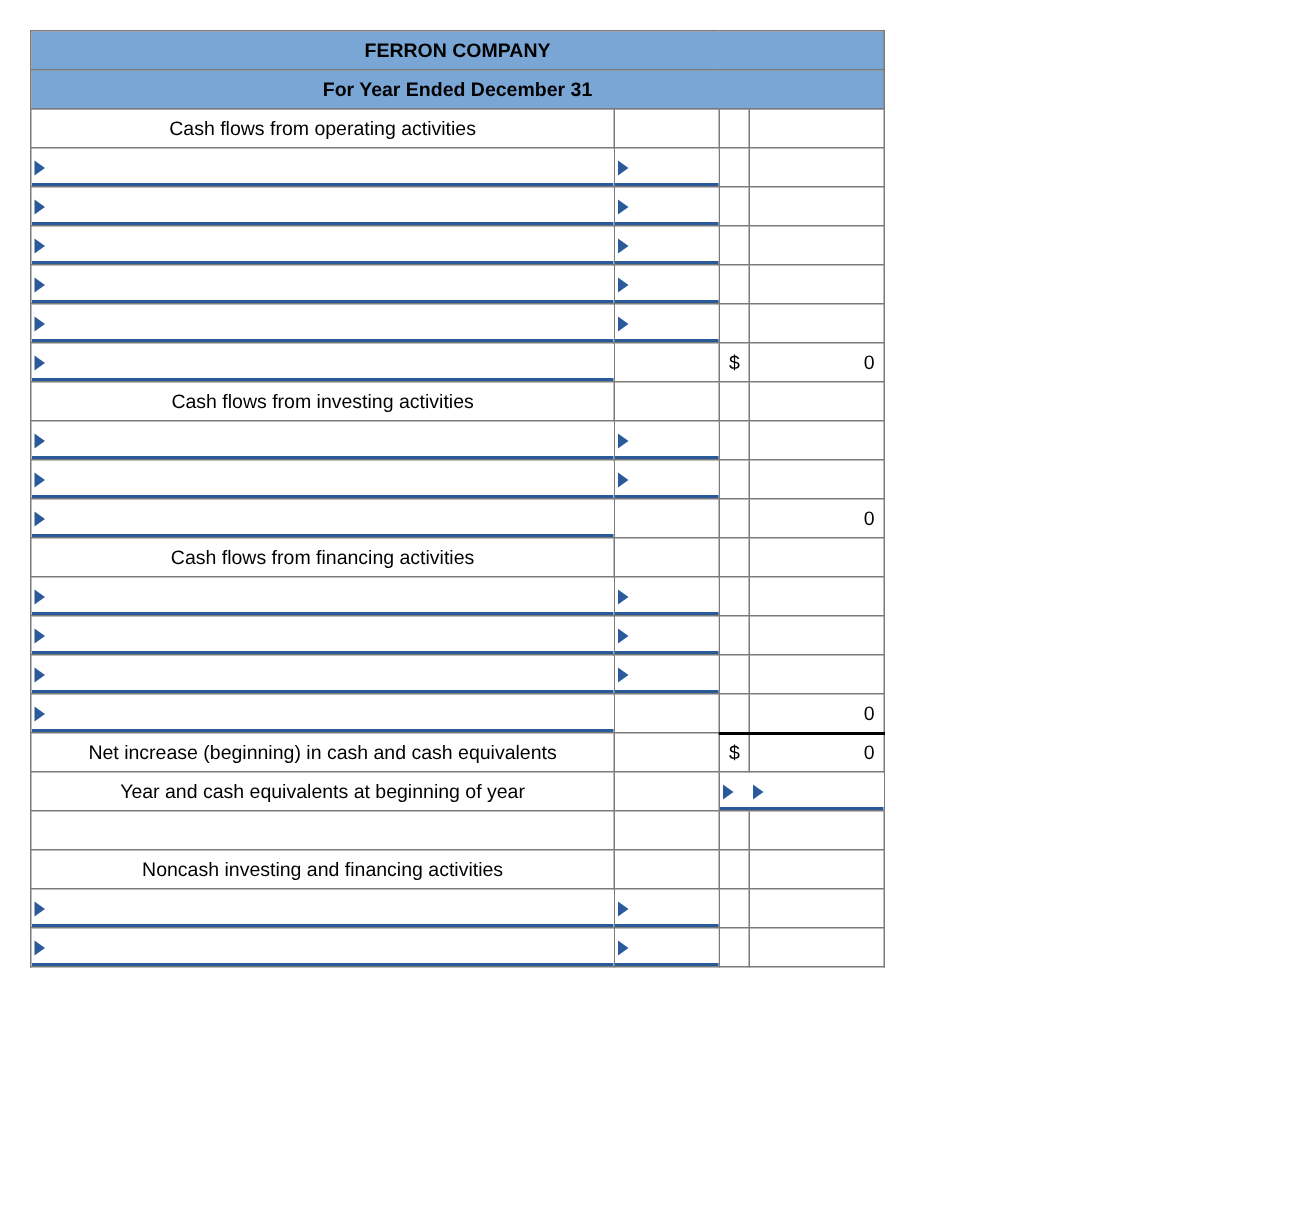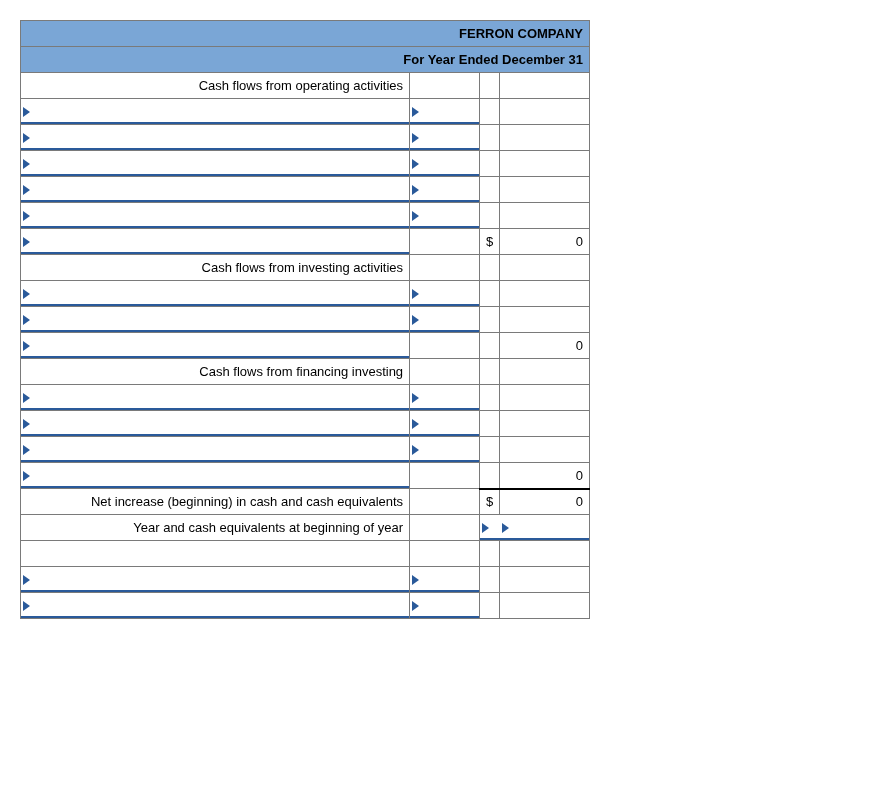--- a/index.html
+++ b/index.html
@@ -17,27 +17,27 @@
   td {
     border: 1px solid #7a7a7a;
     height: 26px;
     padding: 4px 6px;
     vertical-align: middle;
     box-sizing: border-box;
   }
   .hdr {
     background: #7aa6d6;
     font-weight: bold;
-    text-align: right;
+    text-align: center;
   }
   .c1 { width: 390px; }
   .c2 { width: 70px; }
   .c3 { width: 20px; text-align: left; }
   .c4 { width: 90px; text-align: right; }
-  .label { text-align: right; }
+  .label { text-align: center; }
   .dropdown {
     position: relative;
     background: #fff;
   }
   .dropdown::before {
     content: "";
     position: absolute;
     left: 2px;
     top: 50%;
     transform: translateY(-50%);
@@ -137,21 +137,21 @@
     <td class="c4"></td>
   </tr>
   <tr>
     <td class="c1 dropdown bottom-line"></td>
     <td class="c2"></td>
     <td class="c3 sub-top"></td>
     <td class="c4 sub-top">0</td>
   </tr>
 
   <tr>
-    <td class="c1 label">Cash flows from financing investing</td>
+    <td class="c1 label">Cash flows from financing activities</td>
     <td class="c2"></td>
     <td class="c3"></td>
     <td class="c4"></td>
   </tr>
   <tr>
     <td class="c1 dropdown bottom-line"></td>
     <td class="c2 dropdown bottom-line"></td>
     <td class="c3"></td>
     <td class="c4"></td>
   </tr>
@@ -190,20 +190,26 @@
 
 
   <tr class="blank-row">
     <td class="c1"></td>
     <td class="c2"></td>
     <td class="c3"></td>
     <td class="c4"></td>
   </tr>
 
   <tr>
+    <td class="c1 label">Noncash investing and financing activities</td>
+    <td class="c2"></td>
+    <td class="c3"></td>
+    <td class="c4"></td>
+  </tr>
+  <tr>
     <td class="c1 dropdown bottom-line"></td>
     <td class="c2 dropdown bottom-line"></td>
     <td class="c3"></td>
     <td class="c4"></td>
   </tr>
   <tr>
     <td class="c1 dropdown bottom-line"></td>
     <td class="c2 dropdown bottom-line"></td>
     <td class="c3"></td>
     <td class="c4"></td>

